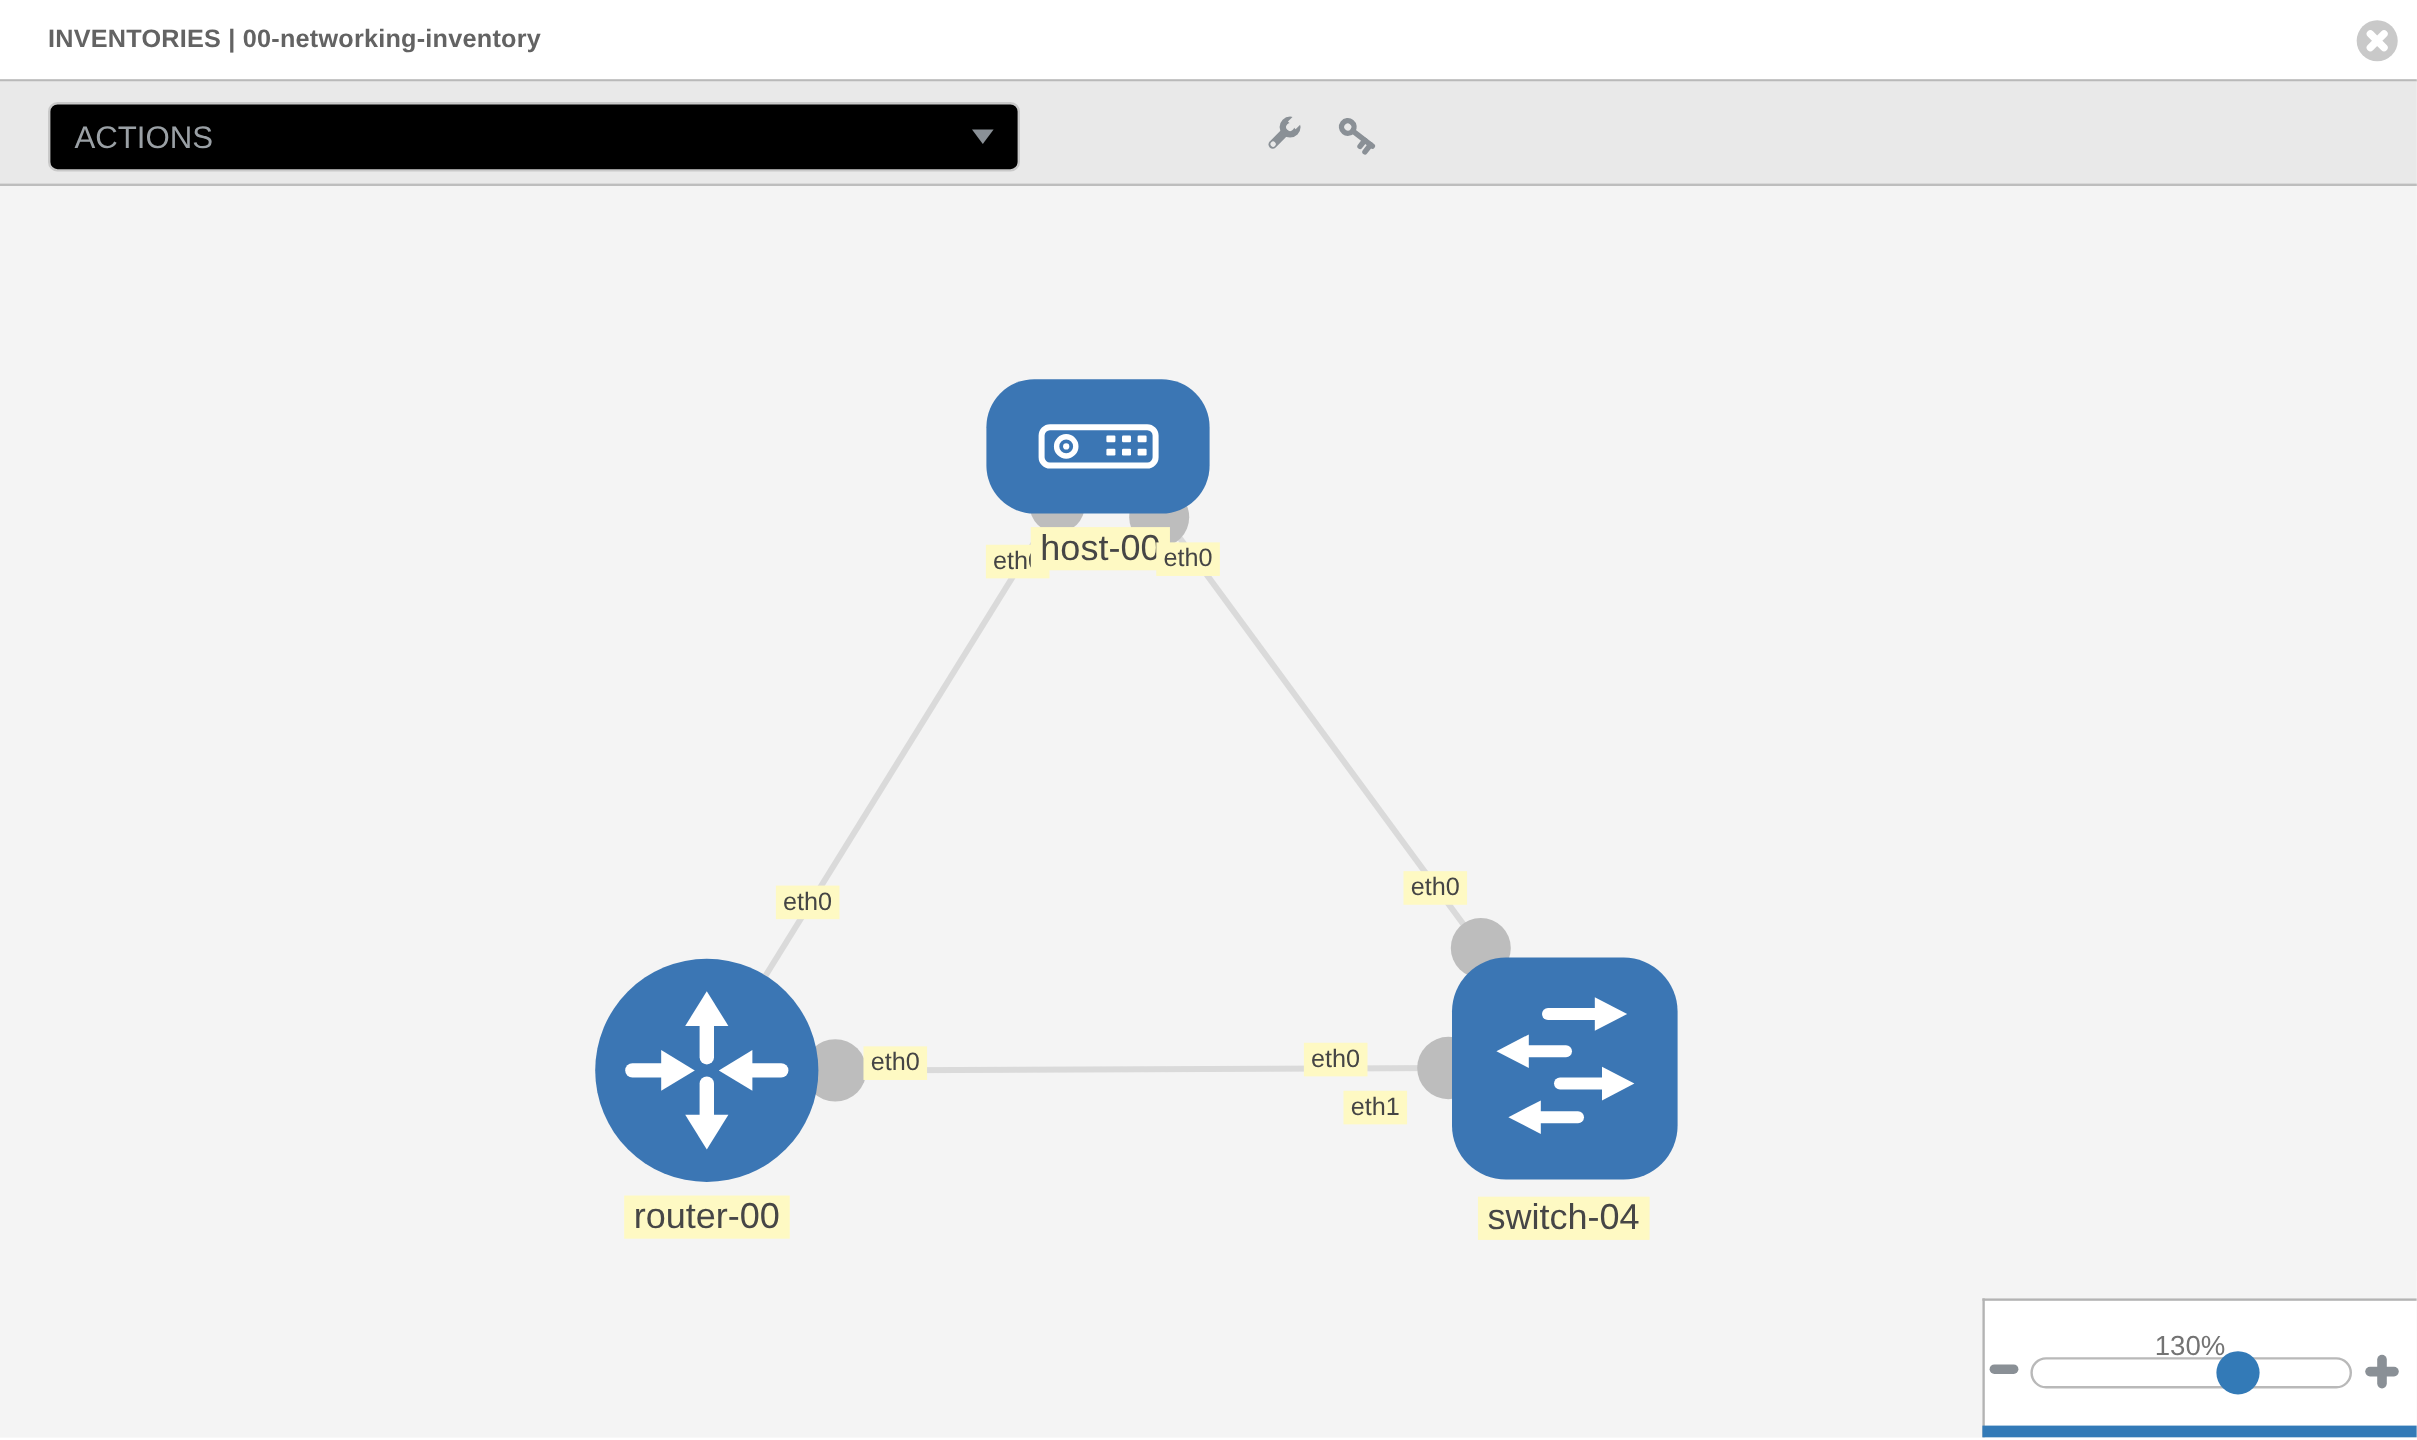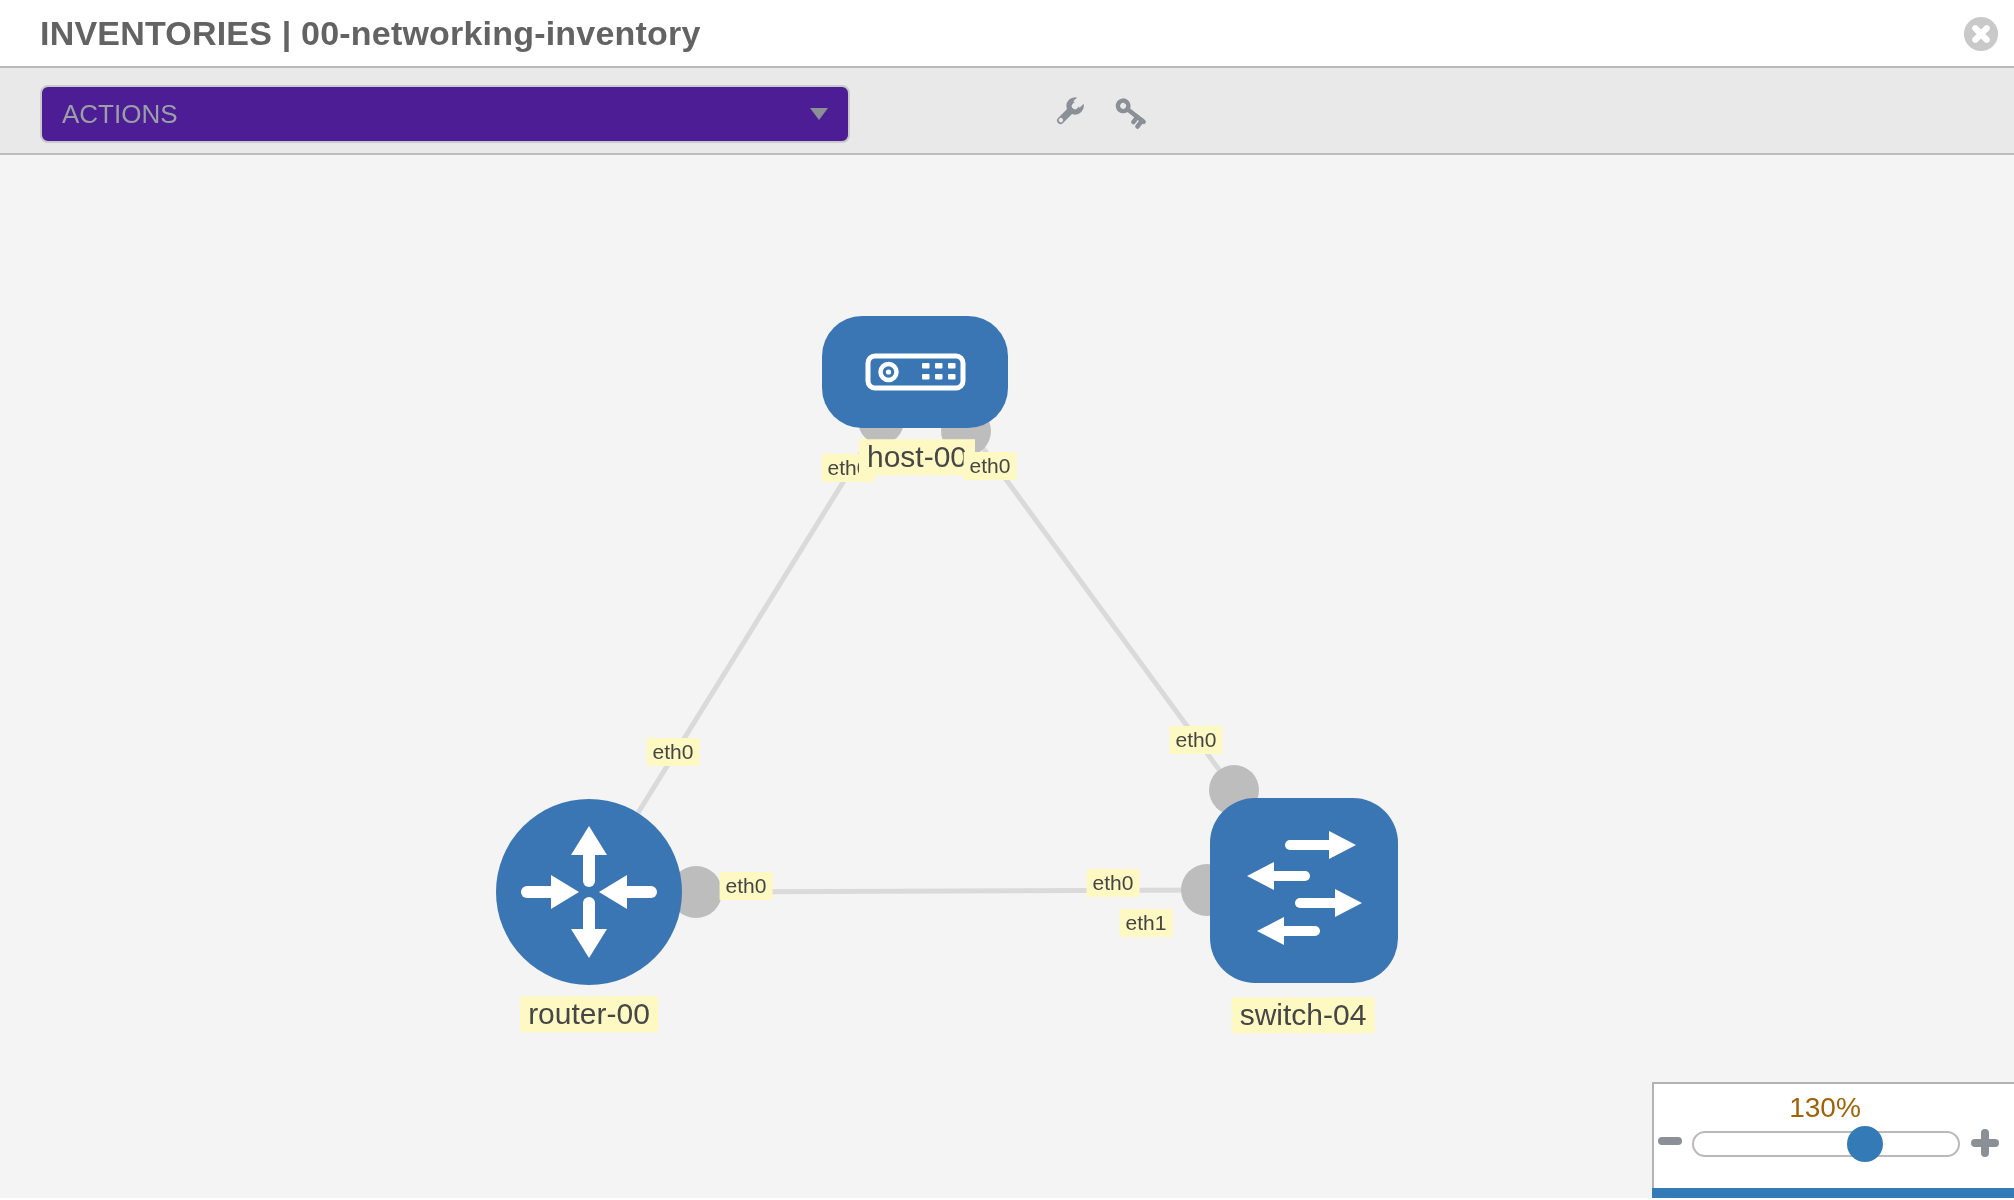--- a/index.html
+++ b/index.html
@@ -10,32 +10,32 @@
     background:#ffffff;
   }
 
   
   .hdr {
     position:relative; height:68px; background:#ffffff;
     border-bottom:2px solid #b9b9b9;
     display:flex; align-items:center; padding-left:40px;
   }
   .hdr h1 {
-    margin:0; font-size:34px; font-weight:700; color:#636363; letter-spacing:.2px;
+    margin:0; font-size:21px; font-weight:700; color:#636363; letter-spacing:.2px;
   }
   .close-btn { position:absolute; right:14px; top:15px; width:38px; height:38px; cursor:pointer; }
 
   
   .tbar {
     position:relative; height:87px; background:#e9e9e9;
     border-bottom:2px solid #bdbdbd;
   }
   .select {
     position:absolute; top:17px; height:58px;
-    background:#4c1d95; border:2px solid #c9c9c9; border-radius:8px;
+    background:#000000; border:2px solid #c9c9c9; border-radius:8px;
     display:flex; align-items:center; justify-content:space-between;
     padding:0 20px; color:#9aa0a5; font-size:26px; cursor:pointer;
   }
   .select.actions { left:40px;  width:810px; }
   .select.search  { left:1183px; width:824px; }
   .caret {
     width:0; height:0;
     border-left:9px solid transparent; border-right:9px solid transparent;
     border-top:12px solid #8a9096;
   }
@@ -55,22 +55,22 @@
   }
   .chip.iface { font-size:21px; padding:3px 6px; }
   .chip.nodename { font-size:30px; padding:2px 8px; color:#464646; }
 
   
   .zoom-panel {
     position:absolute; left:1652px; top:927px; width:362px; height:116px;
     background:#ffffff; border:2px solid #b3b3b3; border-right:none; border-bottom:none;
   }
   .zoom-level {
-    position:absolute; left:171px; top:8px; transform:translateX(-50%);
-    font-size:28px; color:#a16207;
+    position:absolute; left:171px; top:24px; transform:translateX(-50%);
+    font-size:23px; color:#737373;
   }
   .zoom-minus {
     position:absolute; left:4px; top:53px; width:24px; height:8px;
     background:#8a9096; border-radius:4px; cursor:pointer;
   }
   .zoom-plus { position:absolute; left:316px; top:44px; width:30px; height:30px; cursor:pointer; }
   .zoom-plus::before {
     content:""; position:absolute; left:1px; top:11px; width:28px; height:8px;
     background:#8a9096; border-radius:4px;
   }

